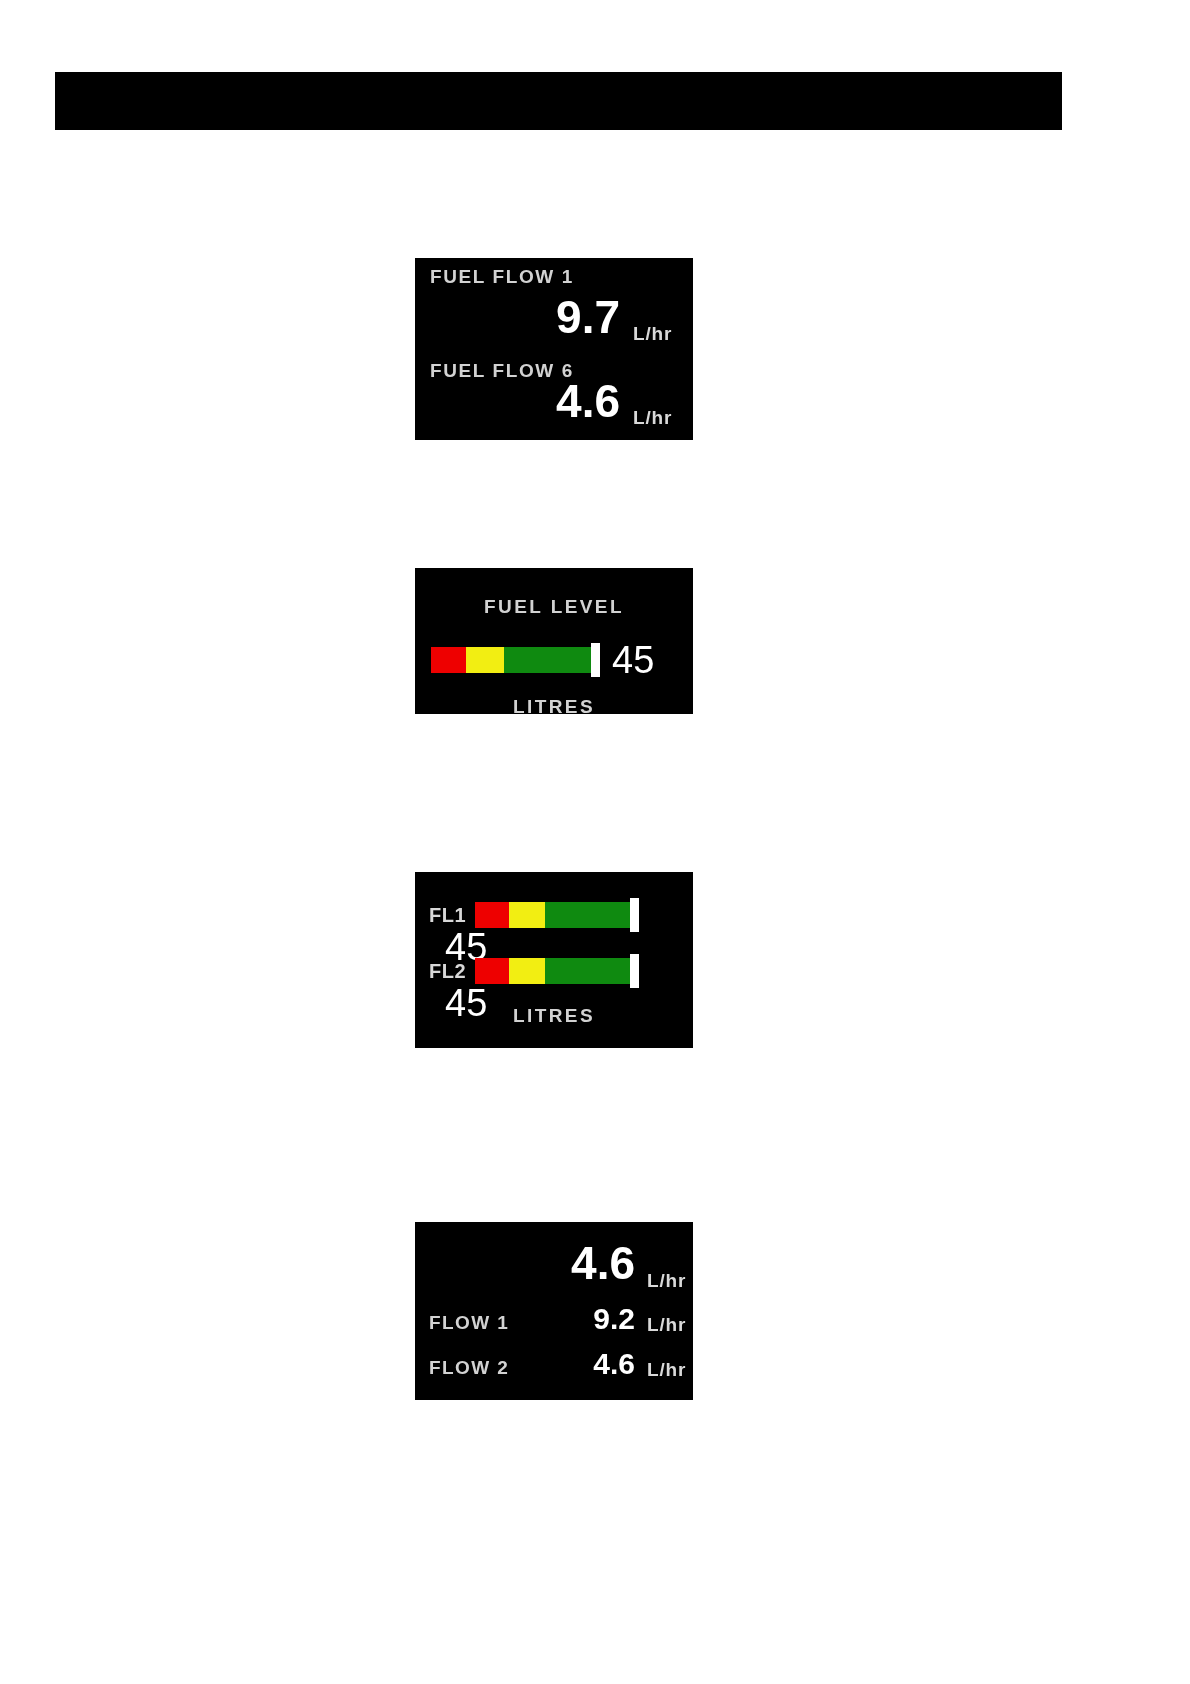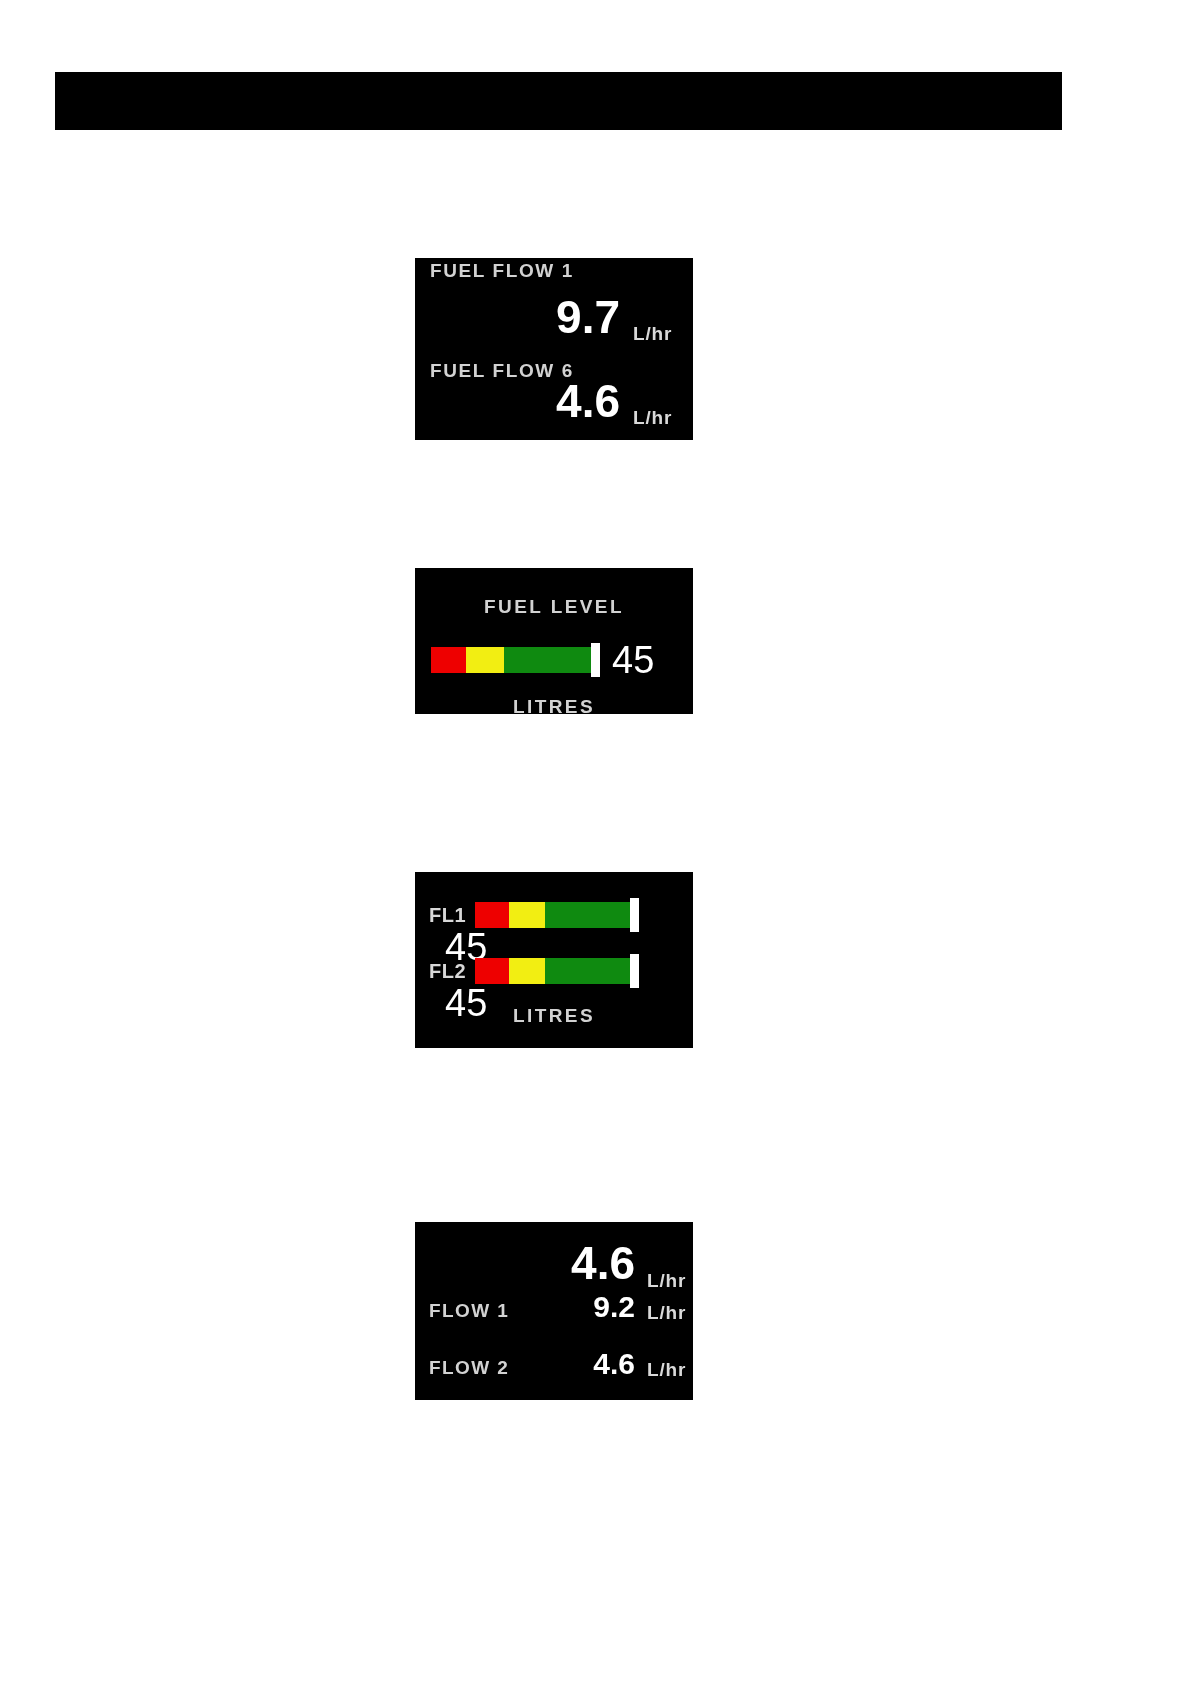--- a/index.html
+++ b/index.html
@@ -60,21 +60,21 @@
     line-height: 1;
   }
   .ff-unit {
     position: absolute;
     left: 218px;
     color: #d9d9d9;
     font-size: 19px;
     font-weight: bold;
     letter-spacing: 0.8px;
   }
-  #ff1-label { top: 2px; }
+  #ff1-label { top: 8px; }
   #ff1-value { top: 36px; }
   #ff1-unit  { top: 65px; }
   #ff2-label { top: 102px; }
   #ff2-value { top: 120px; }
   #ff2-unit  { top: 149px; }
 
   
   #panel-fuel-level {
     left: 415px;
     top: 568px;
@@ -186,21 +186,21 @@
     width: 278px;
     height: 178px;
   }
   .fs-row {
     position: absolute;
     left: 0;
     width: 100%;
     height: 40px;
   }
   #fs-row-main { top: 18px; }
-  #fs-row-1 { top: 66px; padding-left: 35px; }
+  #fs-row-1 { top: 78px; padding-left: 35px; }
   #fs-row-2 { top: 123px; }
   .fs-label {
     position: absolute;
     left: 14px;
     color: #d2d2d2;
     font-size: 19px;
     font-weight: bold;
     letter-spacing: 1.4px;
     top: 12px;
   }

